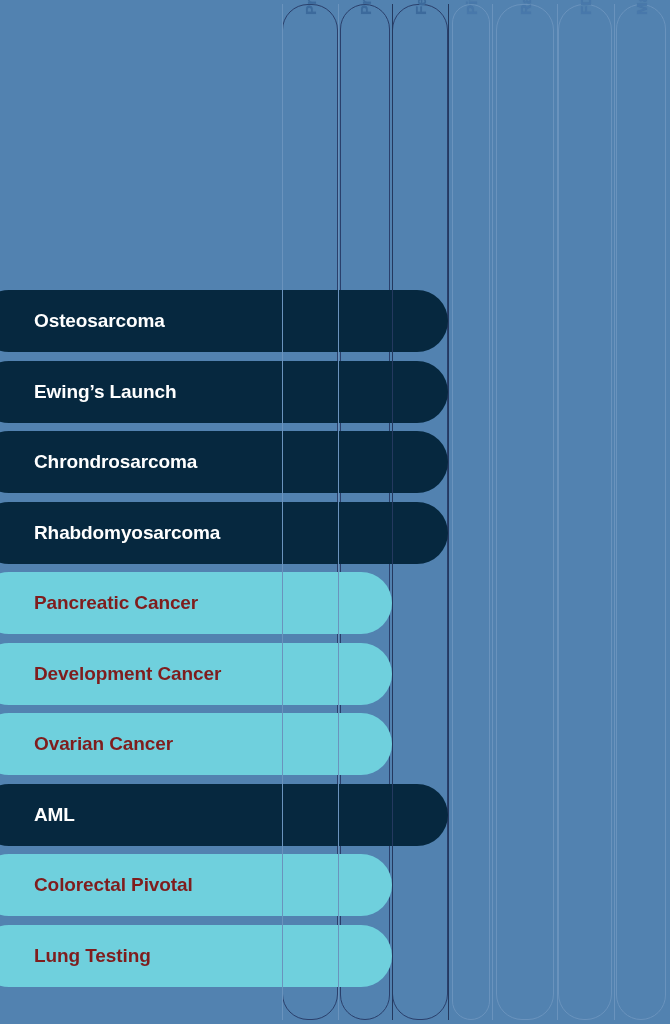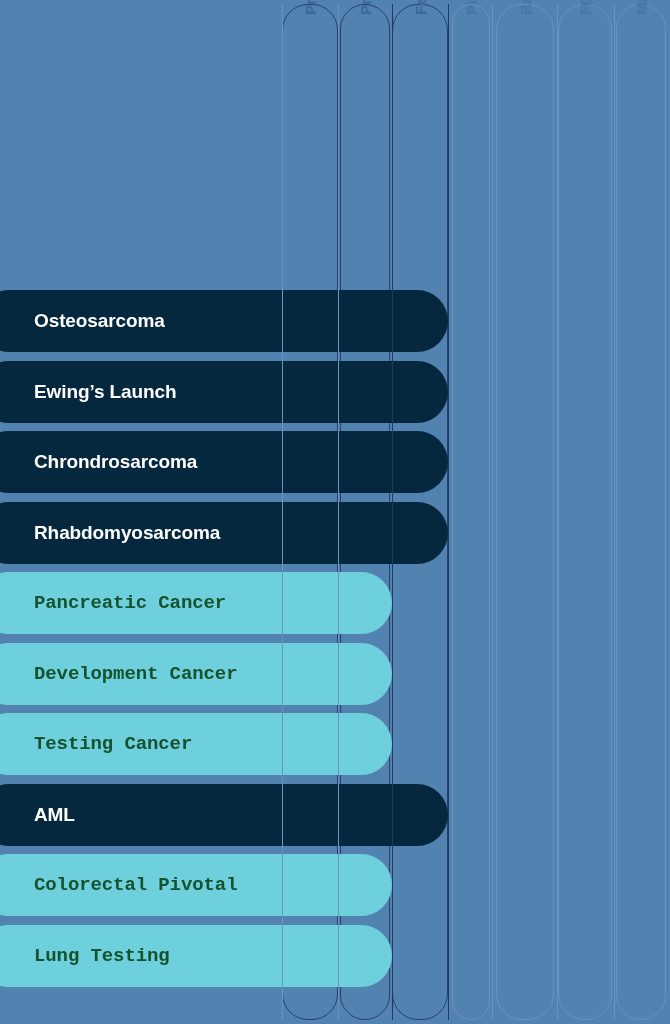--- a/index.html
+++ b/index.html
@@ -83,21 +83,21 @@
     letter-spacing: -0.1px;
     white-space: nowrap;
   }
   .row.dark {
     background: #06283f;
   }
   .row.dark .row-label { color: #ffffff; }
   .row.light {
     background: #6fd0dd;
   }
-  .row.light .row-label { color: #14532d; font-family: Liberation Mono, monospace; }
+  .row.light .row-label { color: #7f1d1d; }
 
   
   .grid-lines {
     position: absolute;
     inset: 0;
     z-index: 3;
     pointer-events: none;
   }
   .vline {
     position: absolute;
@@ -164,21 +164,21 @@
 
     <div class="row light" style="top:572px; width:414px;">
       <span class="row-label">Pancreatic Cancer</span>
     </div>
 
     <div class="row light" style="top:643px; width:414px;">
       <span class="row-label">Development Cancer</span>
     </div>
 
     <div class="row light" style="top:713px; width:414px;">
-      <span class="row-label">Testing Cancer</span>
+      <span class="row-label">Ovarian Cancer</span>
     </div>
 
     <div class="row dark" style="top:784px; width:470px;">
       <span class="row-label">AML</span>
     </div>
 
     <div class="row light" style="top:854px; width:414px;">
       <span class="row-label">Colorectal Pivotal</span>
     </div>
 

